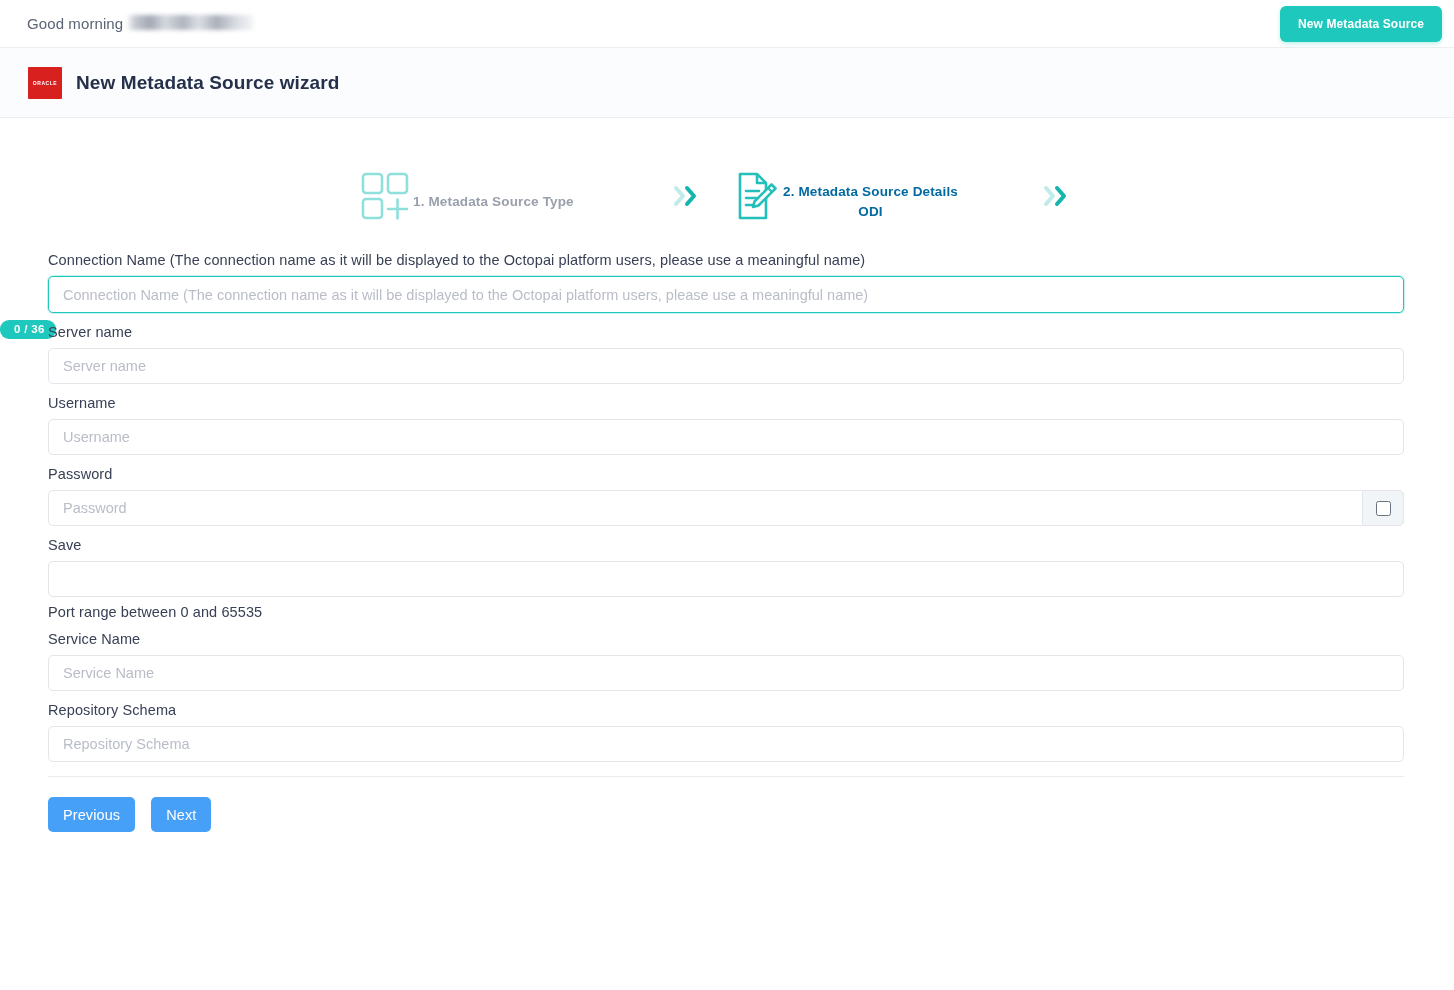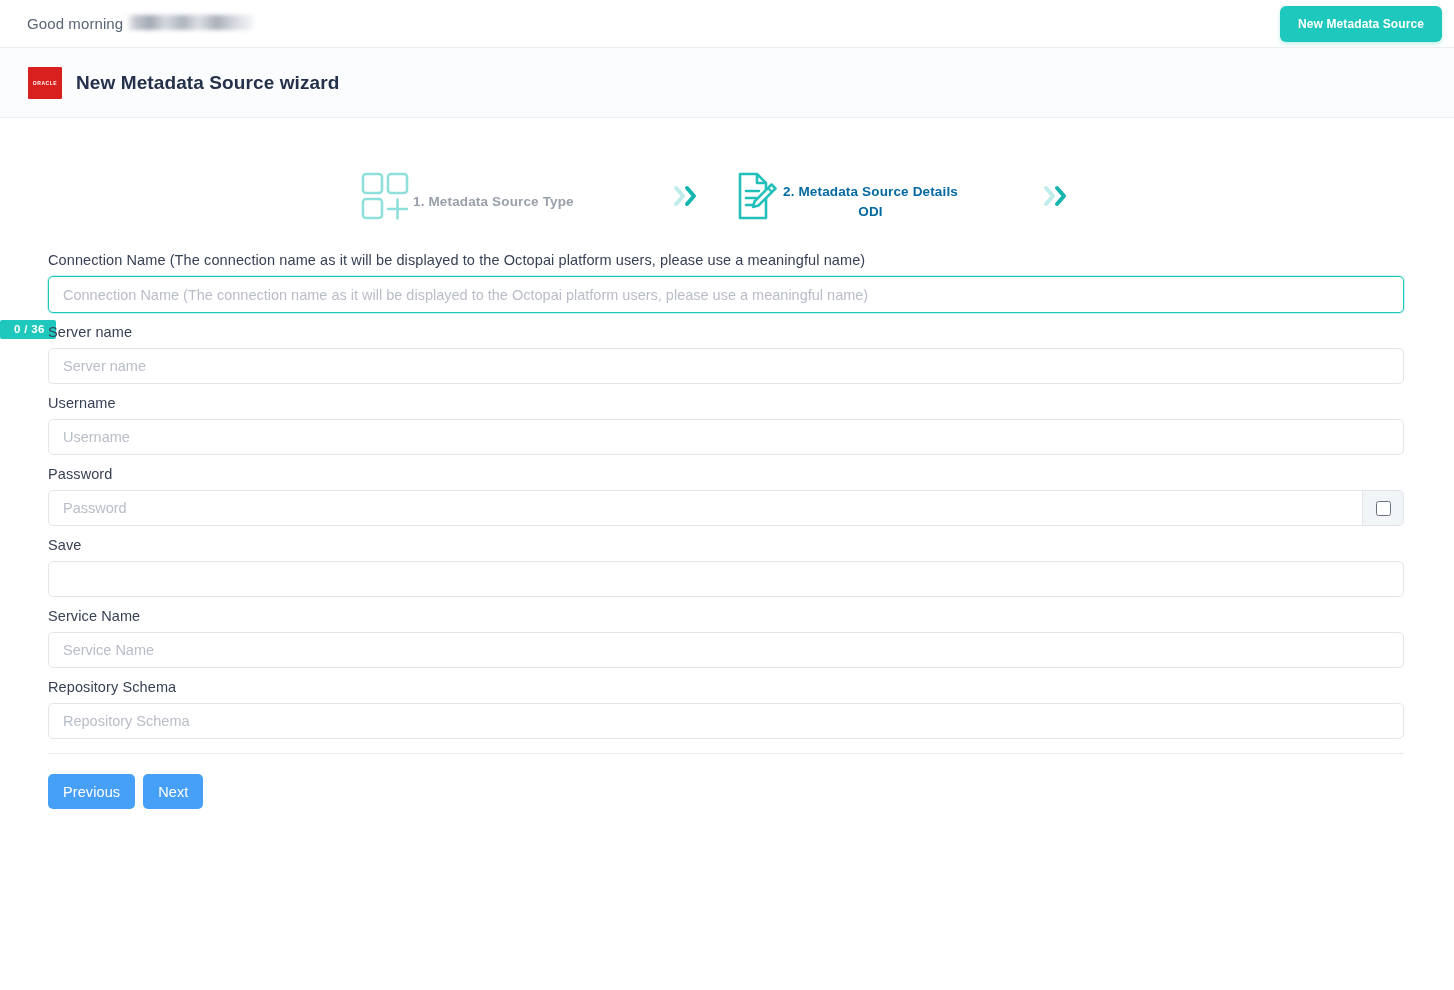--- a/index.html
+++ b/index.html
@@ -168,21 +168,21 @@
     height: 37px;
   }
   .counter-badge {
     position: absolute;
     left: -48px;
     bottom: -26px;
     background: #1ec8bc;
     color: #fff;
     font-size: 11.5px;
     font-weight: bold;
-    border-radius: 2px;
+    border-radius: 9px;
     padding: 3px 11px 4px 14px;
     letter-spacing: .3px;
   }
   .hint {
     font-size: 14.5px;
     color: #384055;
     margin-top: 7px;
     letter-spacing: .1px;
   }
   .input-group { display: flex; align-items: stretch; }
@@ -208,21 +208,21 @@
     border: 1.6px solid #6a7280;
     border-radius: 2.5px;
     background: #fff;
   }
 
   .divider {
     margin: 14px 0 0 0;
     border: none;
     border-top: 1px solid #e9ebef;
   }
-  .actions { display: flex; gap: 8px; margin-top: 20px; }
+  .actions { display: flex; gap: 16px; margin-top: 20px; }
   .btn-nav {
     background: #47a0f8;
     color: #fff;
     border: none;
     border-radius: 5px;
     padding: 0 15px;
     height: 35px;
     font-size: 14.5px;
     font-family: "Liberation Sans", sans-serif;
     letter-spacing: .1px;
@@ -320,20 +320,21 @@
       <input class="inp" type="text" placeholder="Password" style="">
       <div class="group-append">
         <span class="cbx"></span>
       </div>
     </div>
   </div>
 
   <div class="field">
     <label class="field-label">Save</label>
     <input class="inp" type="text" placeholder="" style="">
+    <div class="hint">Port range between 0 and 65535</div>
   </div>
 
   <div class="field">
     <label class="field-label">Service Name</label>
     <input class="inp" type="text" placeholder="Service Name" style="">
   </div>
 
   <div class="field">
     <label class="field-label">Repository Schema</label>
     <input class="inp" type="text" placeholder="Repository Schema" style="">

